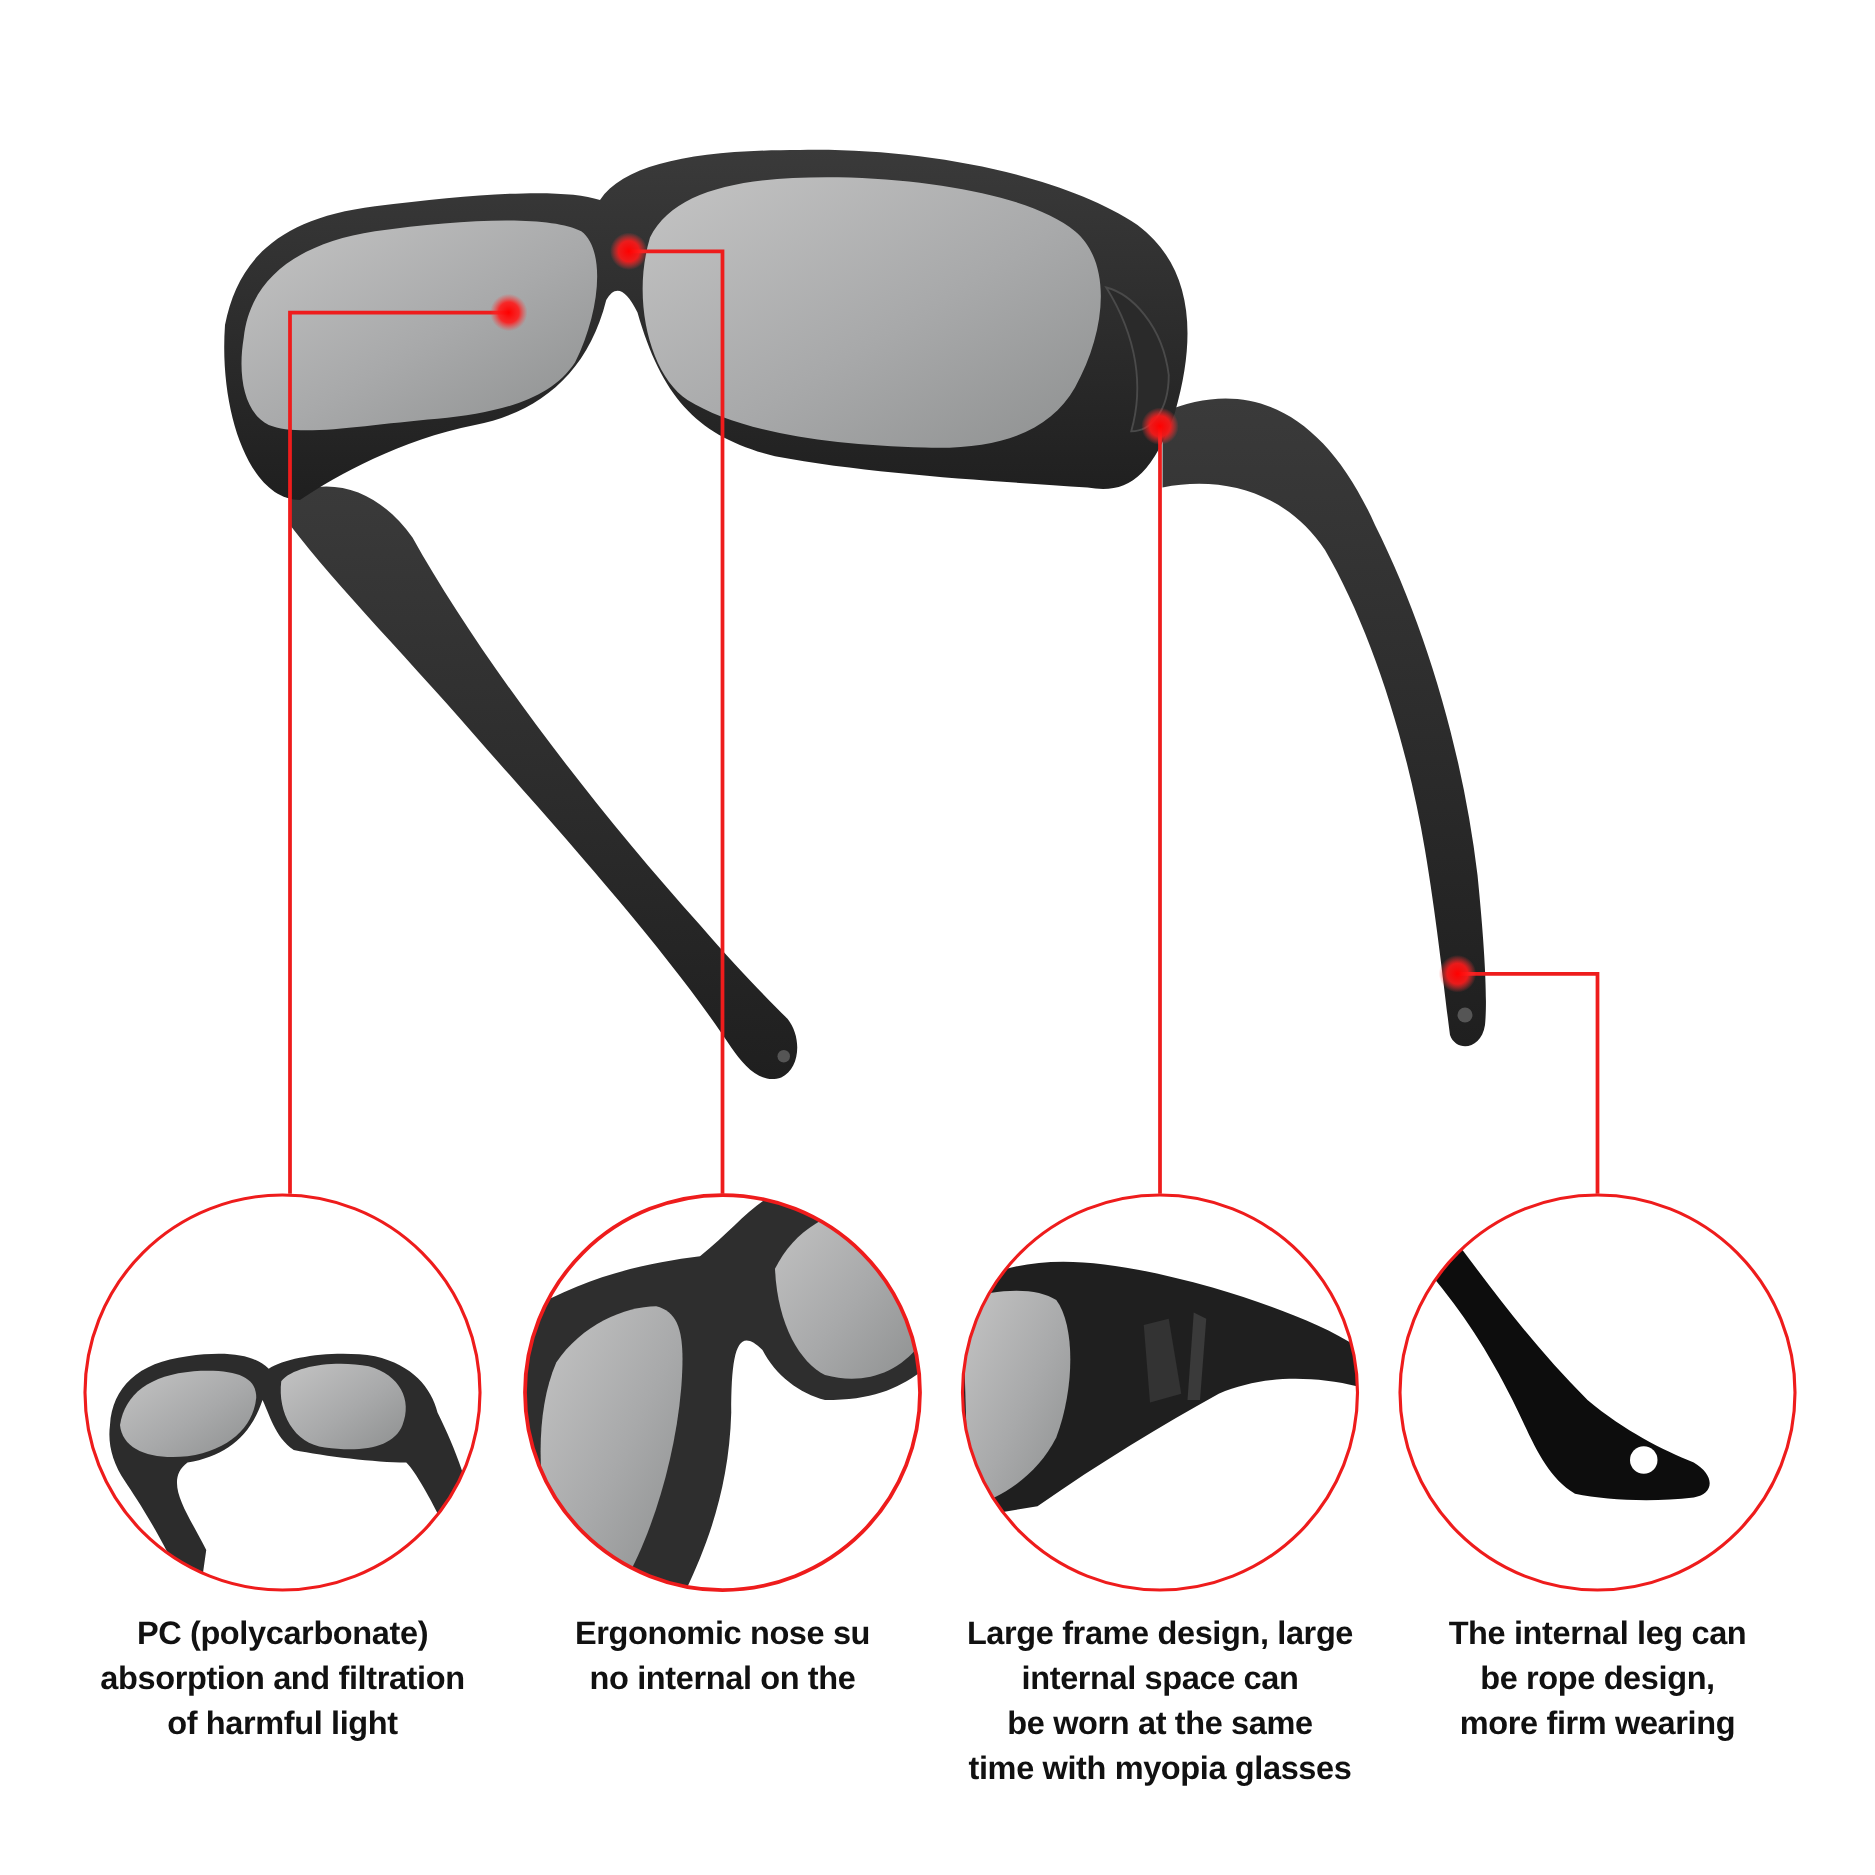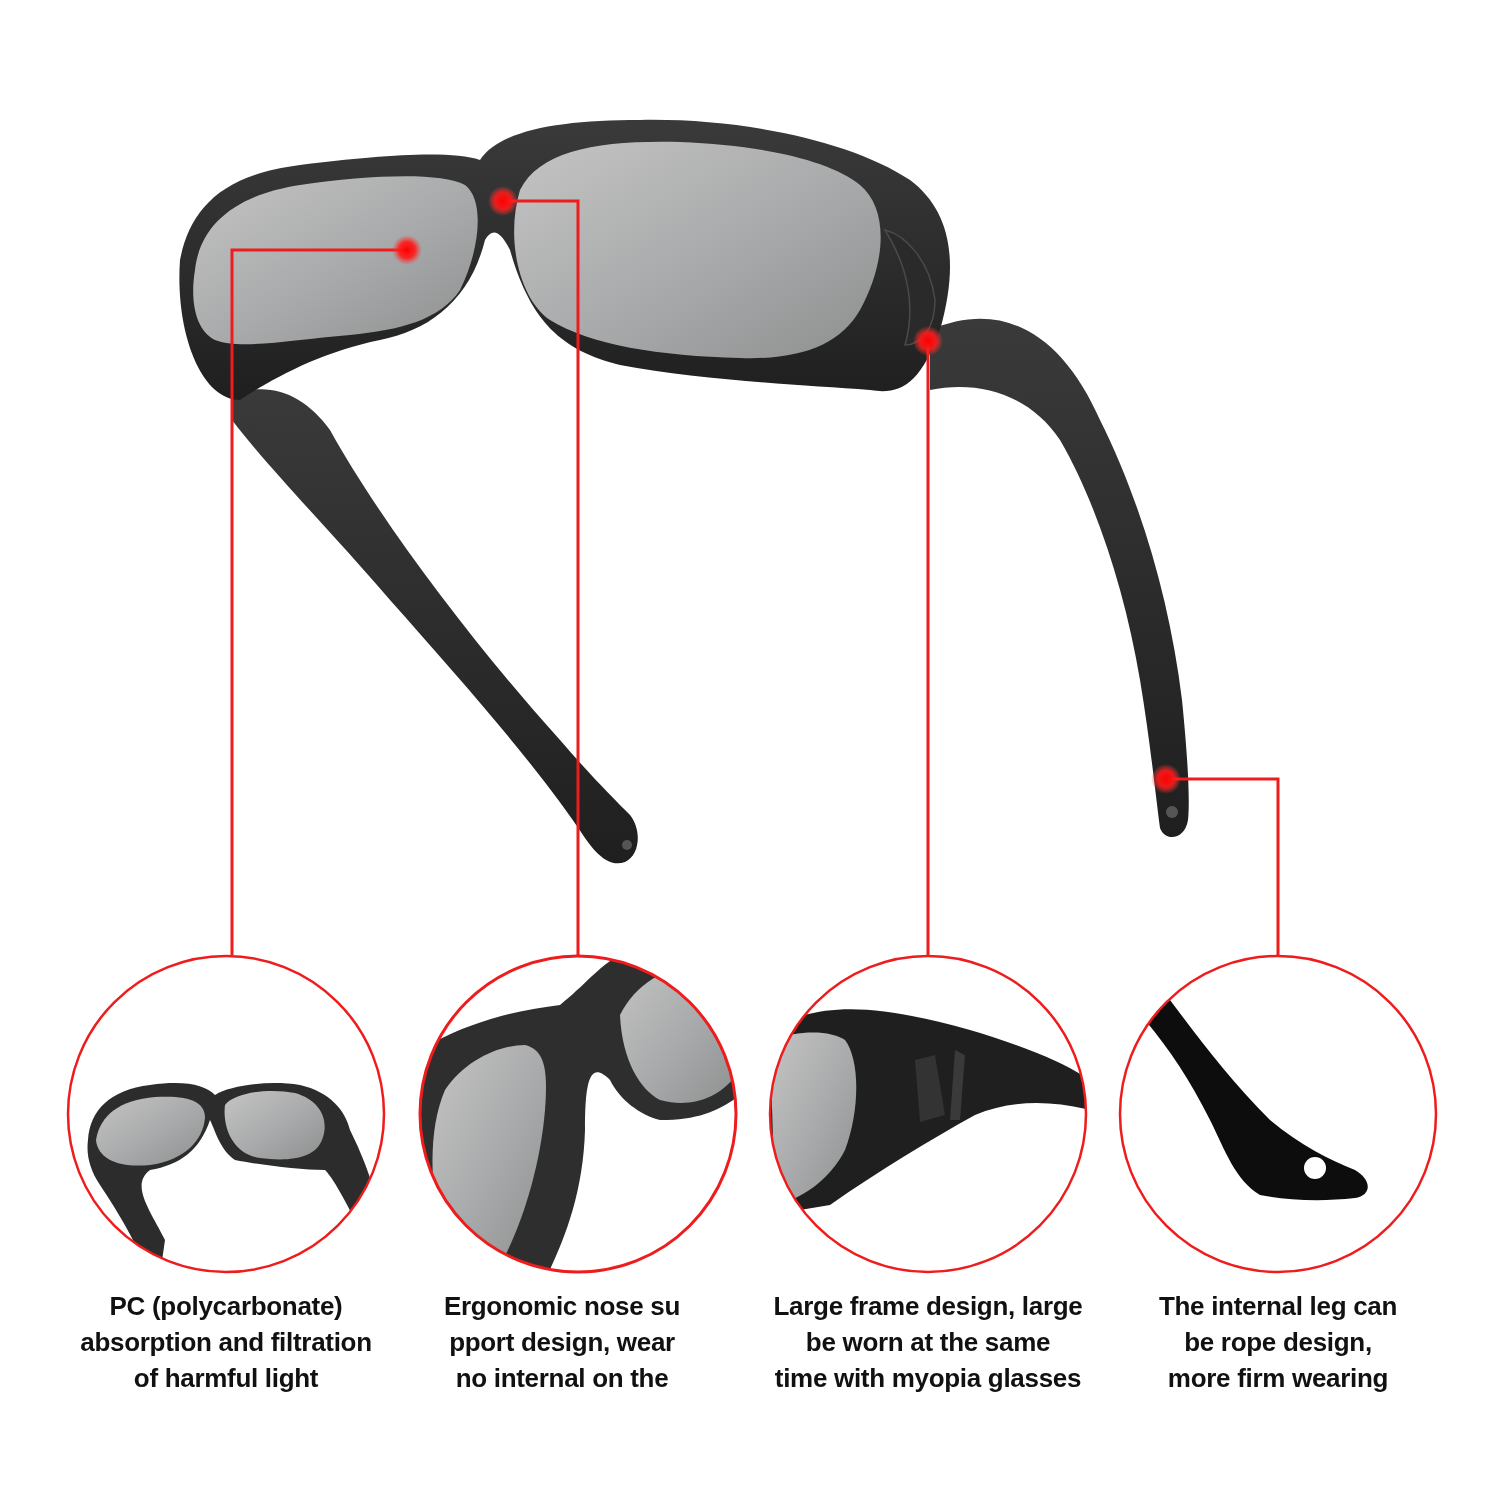--- a/index.html
+++ b/index.html
@@ -117,28 +117,28 @@
       <ellipse cx="1278" cy="1114" rx="158" ry="158" fill="none" stroke="#ee1c1c" stroke-width="2.5"></ellipse>
     </g>
   </svg>
 
   <div class="caption" style="left:46px;">
     <span>PC (polycarbonate)</span>
     <span>absorption and filtration</span>
     <span>of harmful light</span>
   </div>
 
-  <div class="caption" style="left:382px;">
+  <div class="caption" style="left:398px;">
     <span>Ergonomic nose su</span>
-    <span>pport design, wear</span>
     <span>no internal on the</span>
   </div>
 
   <div class="caption" style="left:748px;">
     <span>Large frame design, large</span>
+    <span>internal space can</span>
     <span>be worn at the same</span>
     <span>time with myopia glasses</span>
   </div>
 
   <div class="caption" style="left:1098px;">
     <span>The internal leg can</span>
     <span>be rope design,</span>
     <span>more firm wearing</span>
   </div>
 </div>

